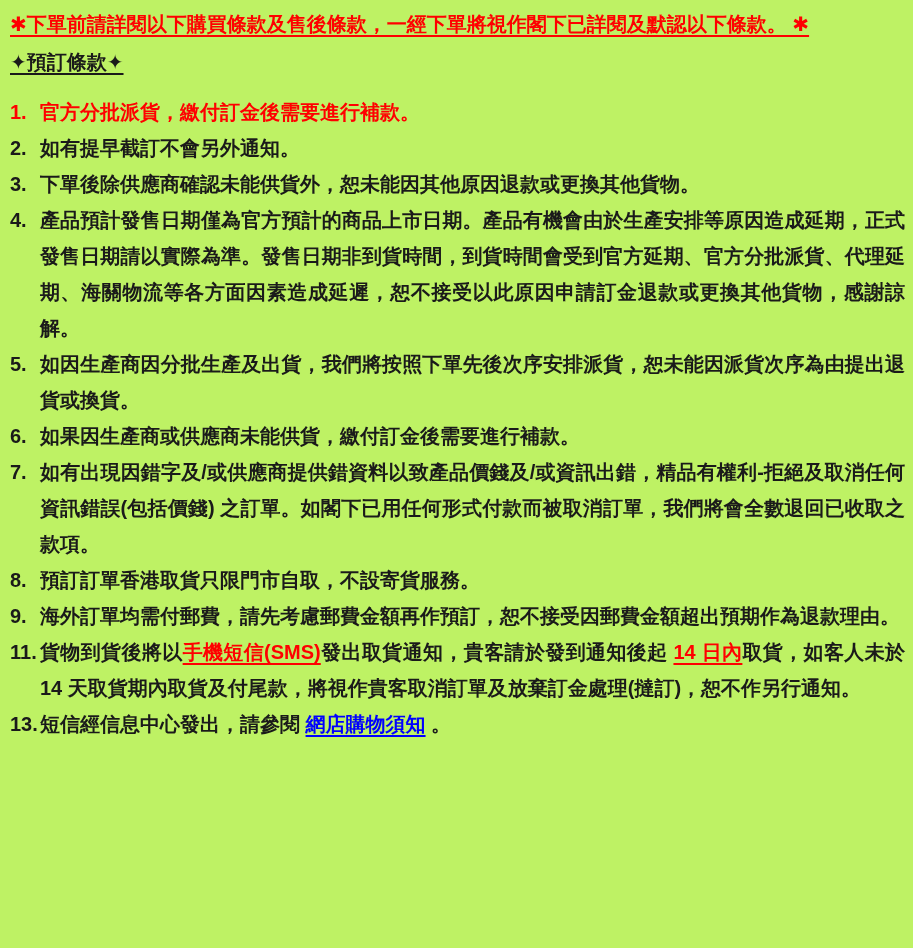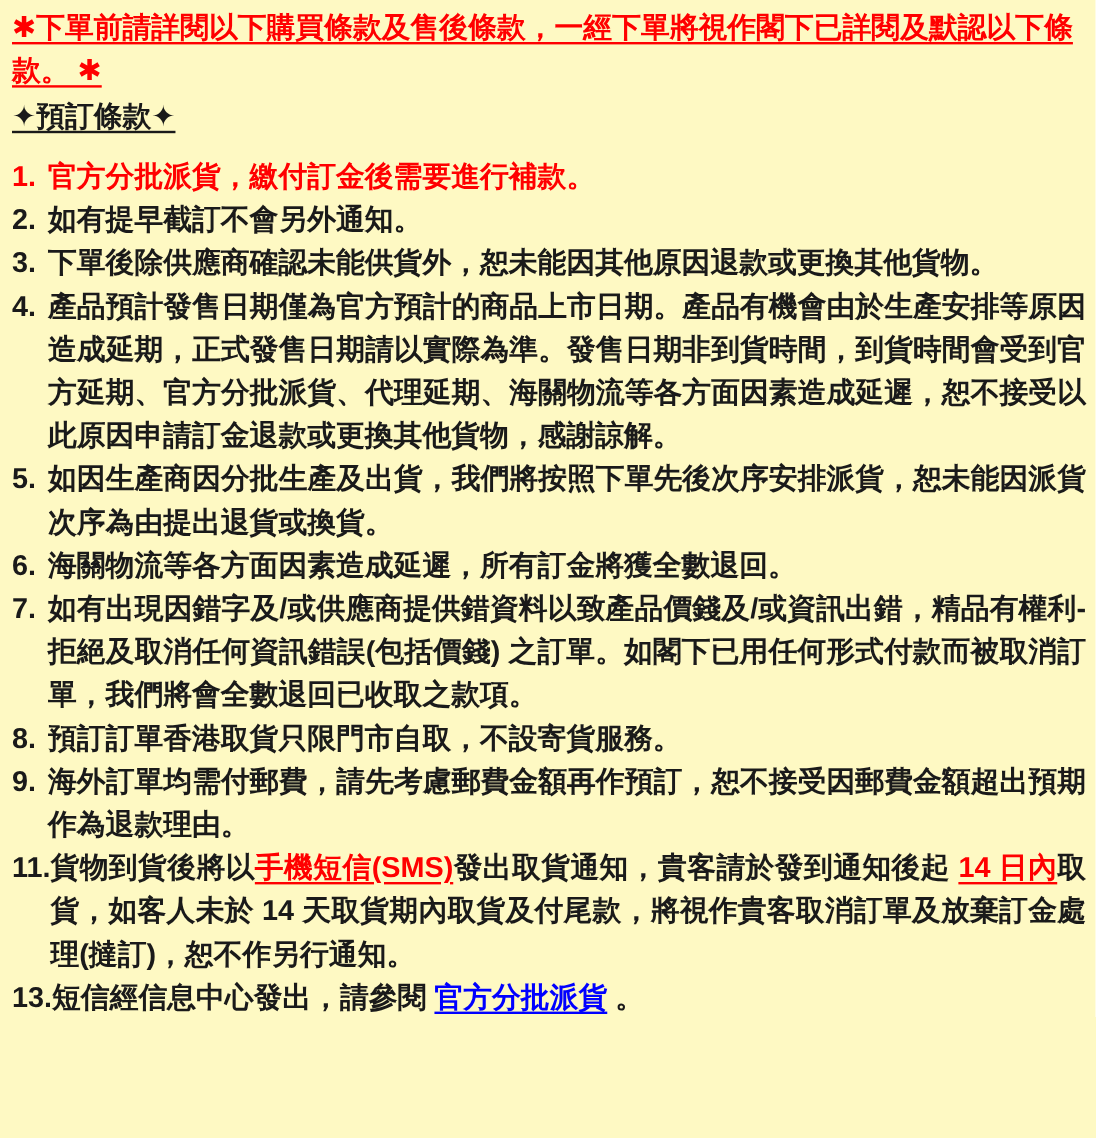--- a/index.html
+++ b/index.html
@@ -5,24 +5,24 @@
   html, body {
     margin: 0;
     padding: 0;
     background: #ffffff;
   }
   .page {
     width: 913px;
     height: 948px;
     box-sizing: border-box;
     padding: 6px 8px 0 10px;
-    background: #fef9c3;
+    background: #bef264;
     font-family: "Liberation Sans", "DejaVu Sans", sans-serif;
     font-weight: bold;
-    font-size: 24px;
+    font-size: 20px;
     line-height: 36px;
     color: #1a1a1a;
     overflow: hidden;
   }
   .header-notice {
     color: #ff0000;
     text-decoration: underline;
     text-decoration-thickness: 2px;
     text-underline-offset: 4px;
     margin: 0 0 2px 0;
@@ -101,21 +101,21 @@
       <span class="txt">產品預計發售日期僅為官方預計的商品上市日期。產品有機會由於生產安排等原因造成延期，正式發售日期請以實際為準。發售日期非到貨時間，到貨時間會受到官方延期、官方分批派貨、代理延期、海關物流等各方面因素造成延遲，恕不接受以此原因申請訂金退款或更換其他貨物，感謝諒解。</span>
     </div>
 
     <div class="item">
       <span class="num">5.</span>
       <span class="txt">如因生產商因分批生產及出貨，我們將按照下單先後次序安排派貨，恕未能因派貨次序為由提出退貨或換貨。</span>
     </div>
 
     <div class="item">
       <span class="num">6.</span>
-      <span class="txt">海關物流等各方面因素造成延遲，所有訂金將獲全數退回。</span>
+      <span class="txt">如果因生產商或供應商未能供貨，繳付訂金後需要進行補款。</span>
     </div>
 
     <div class="item">
       <span class="num">7.</span>
       <span class="txt">如有出現因錯字及/或供應商提供錯資料以致產品價錢及/或資訊出錯，精品有權利-拒絕及取消任何資訊錯誤(包括價錢) 之訂單。如閣下已用任何形式付款而被取消訂單，我們將會全數退回已收取之款項。</span>
     </div>
 
     <div class="item">
       <span class="num">8.</span>
       <span class="txt">預訂訂單香港取貨只限門市自取，不設寄貨服務。</span>
@@ -128,17 +128,17 @@
 
 
     <div class="item">
       <span class="num">11.</span>
       <span class="txt"><span>貨物到貨後將以</span><span class="hl">手機短信(SMS)</span><span>發出取貨通知，貴客請於發到通知後起 </span><span class="hl">14 日內</span><span>取貨，如客人未於 14 天取貨期內取貨及付尾款，將視作貴客取消訂單及放棄訂金處理(撻訂)，恕不作另行通知。</span></span>
     </div>
 
 
     <div class="item">
       <span class="num">13.</span>
-      <span class="txt"><span>短信經信息中心發出，請參閱 </span><span class="link">官方分批派貨</span><span> 。</span></span>
+      <span class="txt"><span>短信經信息中心發出，請參閱 </span><span class="link">網店購物須知</span><span> 。</span></span>
     </div>
 
   </div>
 </div>
 
 </body></html>

